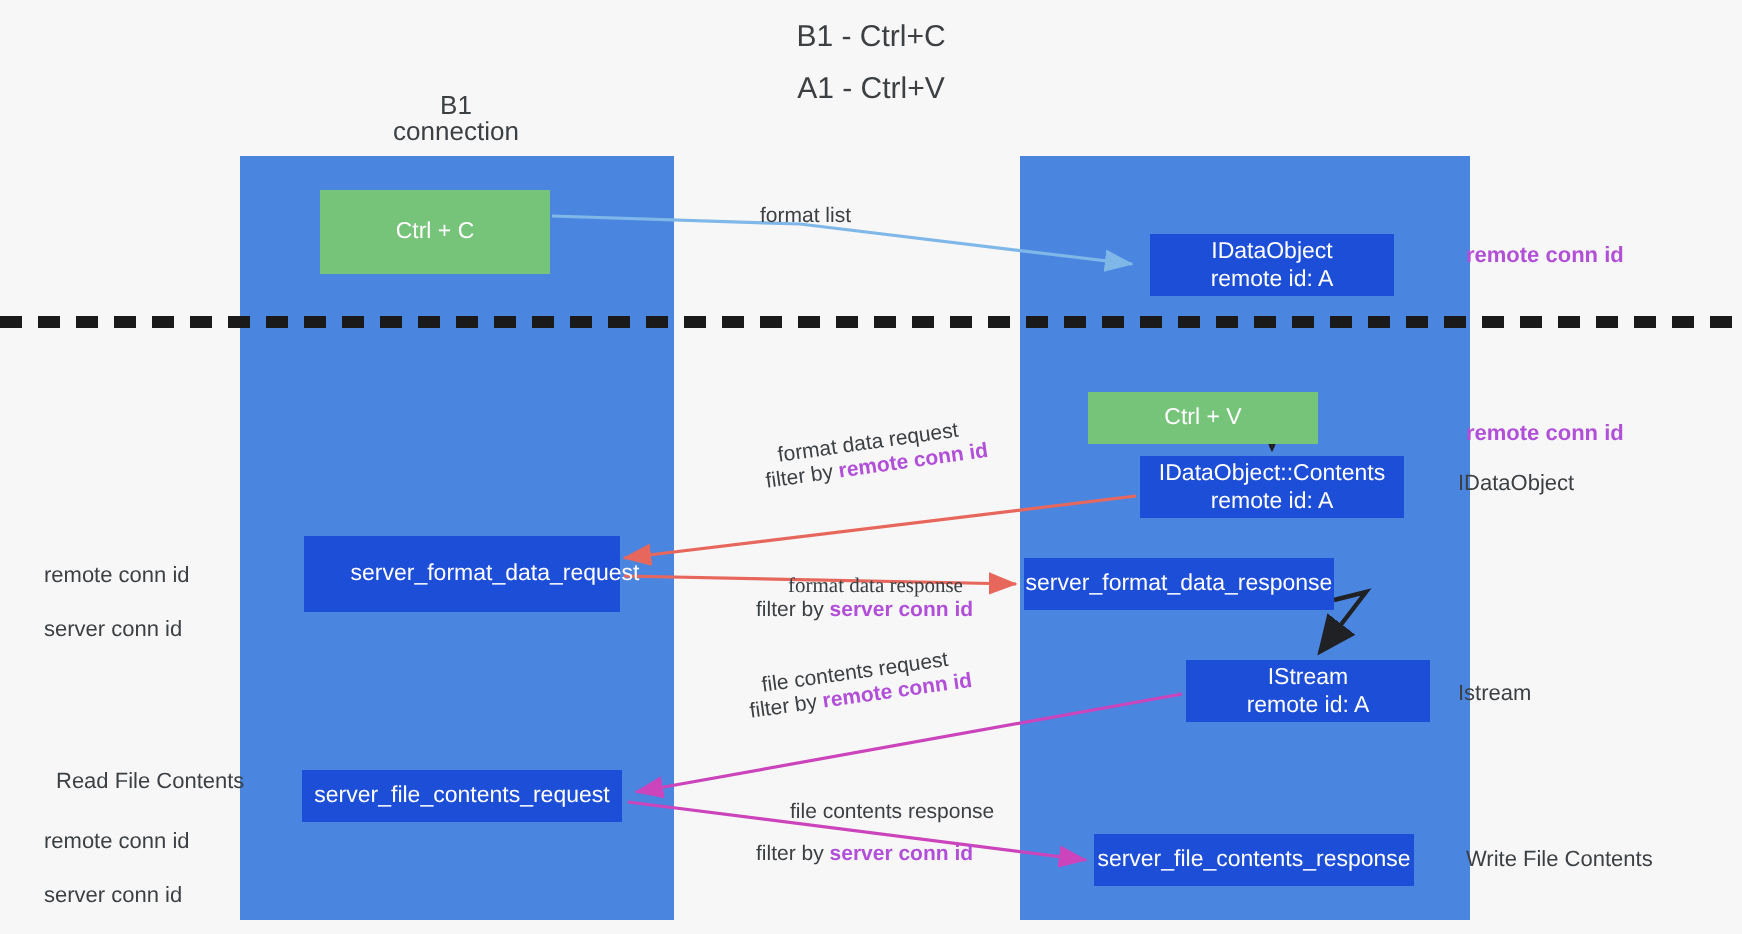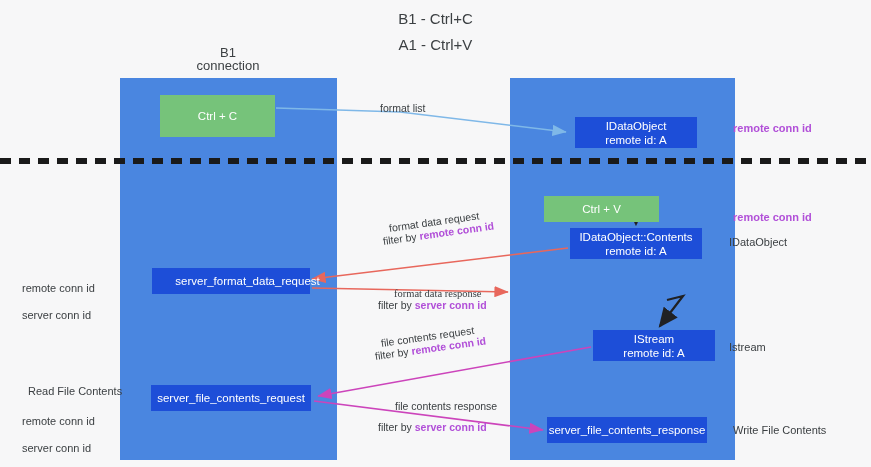--- a/index.html
+++ b/index.html
@@ -36,21 +36,21 @@
     white-space:pre-line;box-sizing:border-box;
   }
   .box.green{background:#76c37a;}
   .box.orange{background:#fbb košt;}
   .box.orange{background:#1d4ed8;}
 
   .b-ctrlc{left:160px;top:95px;width:115px;height:42px;}
   .b-dataobj{left:575px;top:117px;width:122px;height:31px;}
   .b-ctrlv{left:544px;top:172px;width:115px;height:26px;margin-top:24px;}
   .b-getdata{left:570px;top:228px;width:132px;height:31px;}
-  .b-sfdreq{left:152px;top:268px;width:158px;height:26px;padding-left:33px;}
+  .b-sfdreq{left:152px;top:268px;width:158px;height:38px;padding-left:33px;}
   .b-sfdres{left:512px;top:279px;width:155px;height:26px;}
   .b-istream{left:593px;top:330px;width:122px;height:31px;}
   .b-sfcreq{left:151px;top:385px;width:160px;height:26px;}
   .b-sfcres{left:547px;top:417px;width:160px;height:26px;}
 
   
   .ann{position:absolute;font-size:11px;line-height:13.5px;white-space:pre-line;}
   .ann.purple{color:#b14fd8;font-weight:bold;}
   .ann.gray{color:#3c4043;}
 
@@ -123,20 +123,21 @@
   <div class="lane-head lane-head-b1">B1
 connection</div>
 
   <div class="box green b-ctrlc">Ctrl + C</div>
   <div class="box orange b-dataobj">IDataObject
 remote id: A</div>
   <div class="box green b-ctrlv">Ctrl + V</div>
   <div class="box orange b-getdata">IDataObject::Contents
 remote id: A</div>
   <div class="box orange b-sfdreq">server_format_data_request</div>
+  <div class="box orange b-sfdres">server_format_data_response</div>
   <div class="box orange b-istream">IStream
 remote id: A</div>
   <div class="box orange b-sfcres">server_file_contents_response</div>
   <div class="box orange b-sfcreq">server_file_contents_request</div>
 
   <div class="elab l-formatlist">format list</div>
 
   <div class="elab l-fdreq">format data request</div>
   <div class="elab l-fdreq2">
     <span>filter by </span><span class="pl">remote conn id</span>

